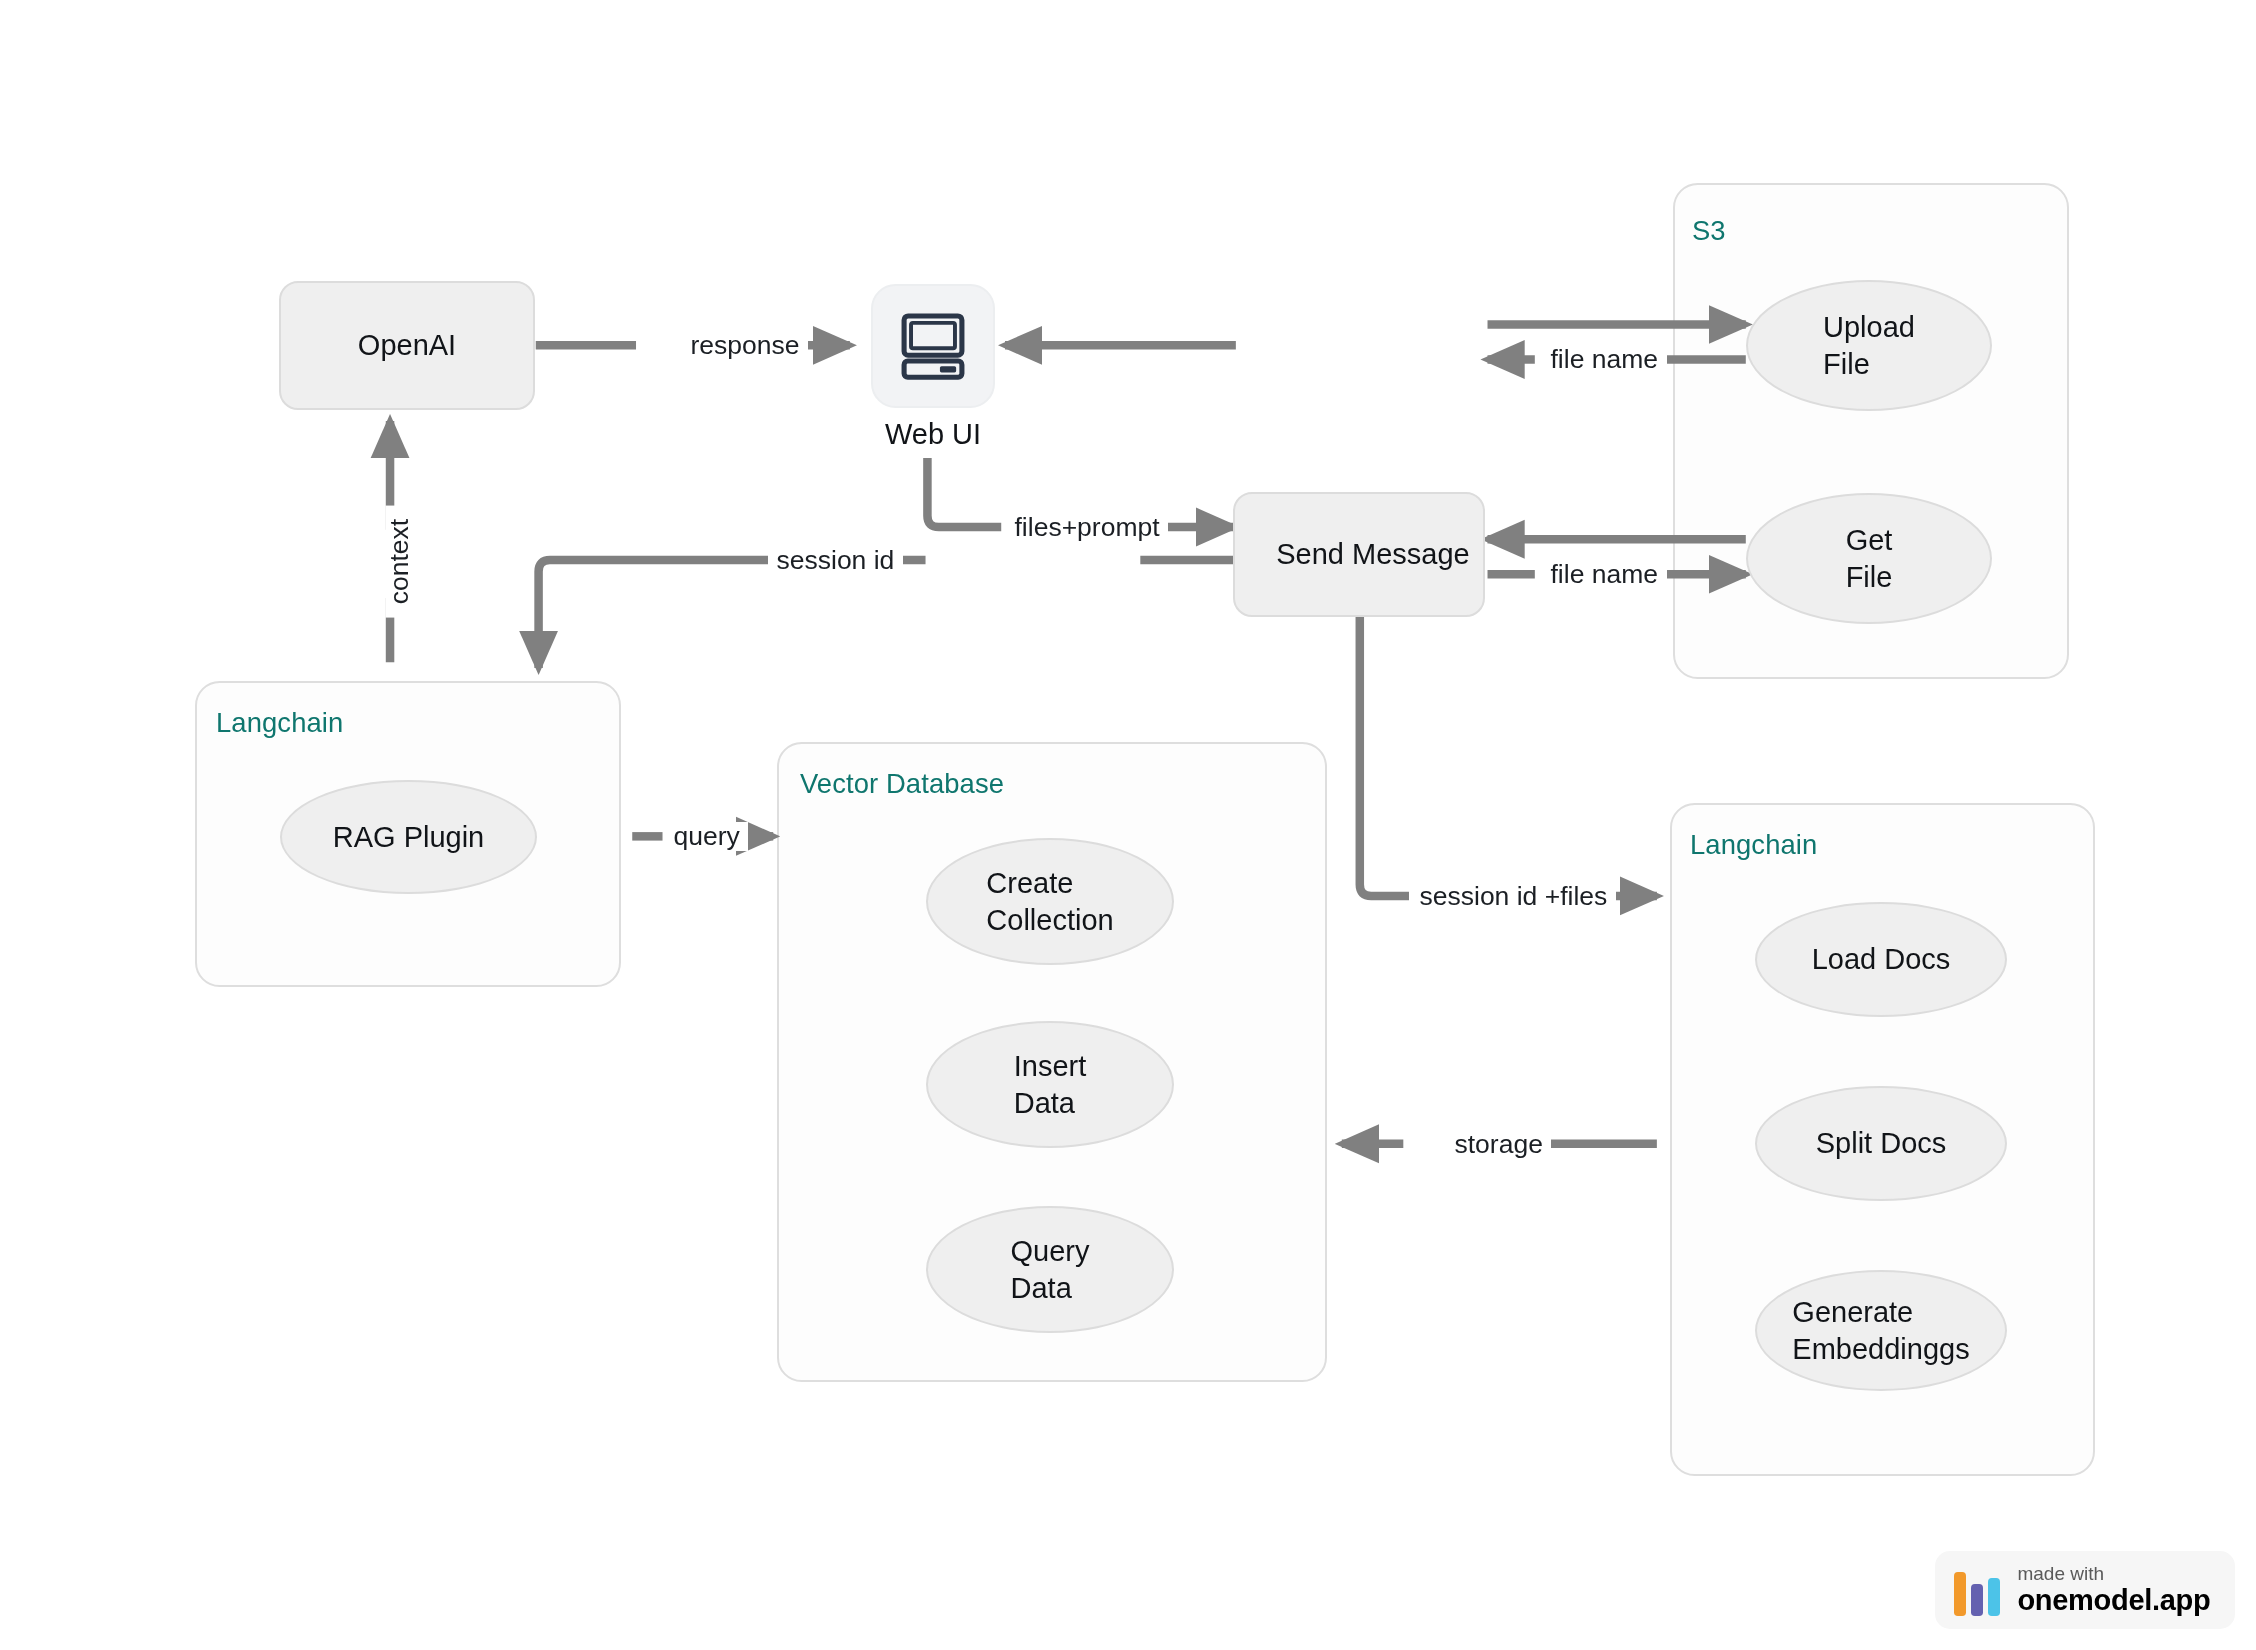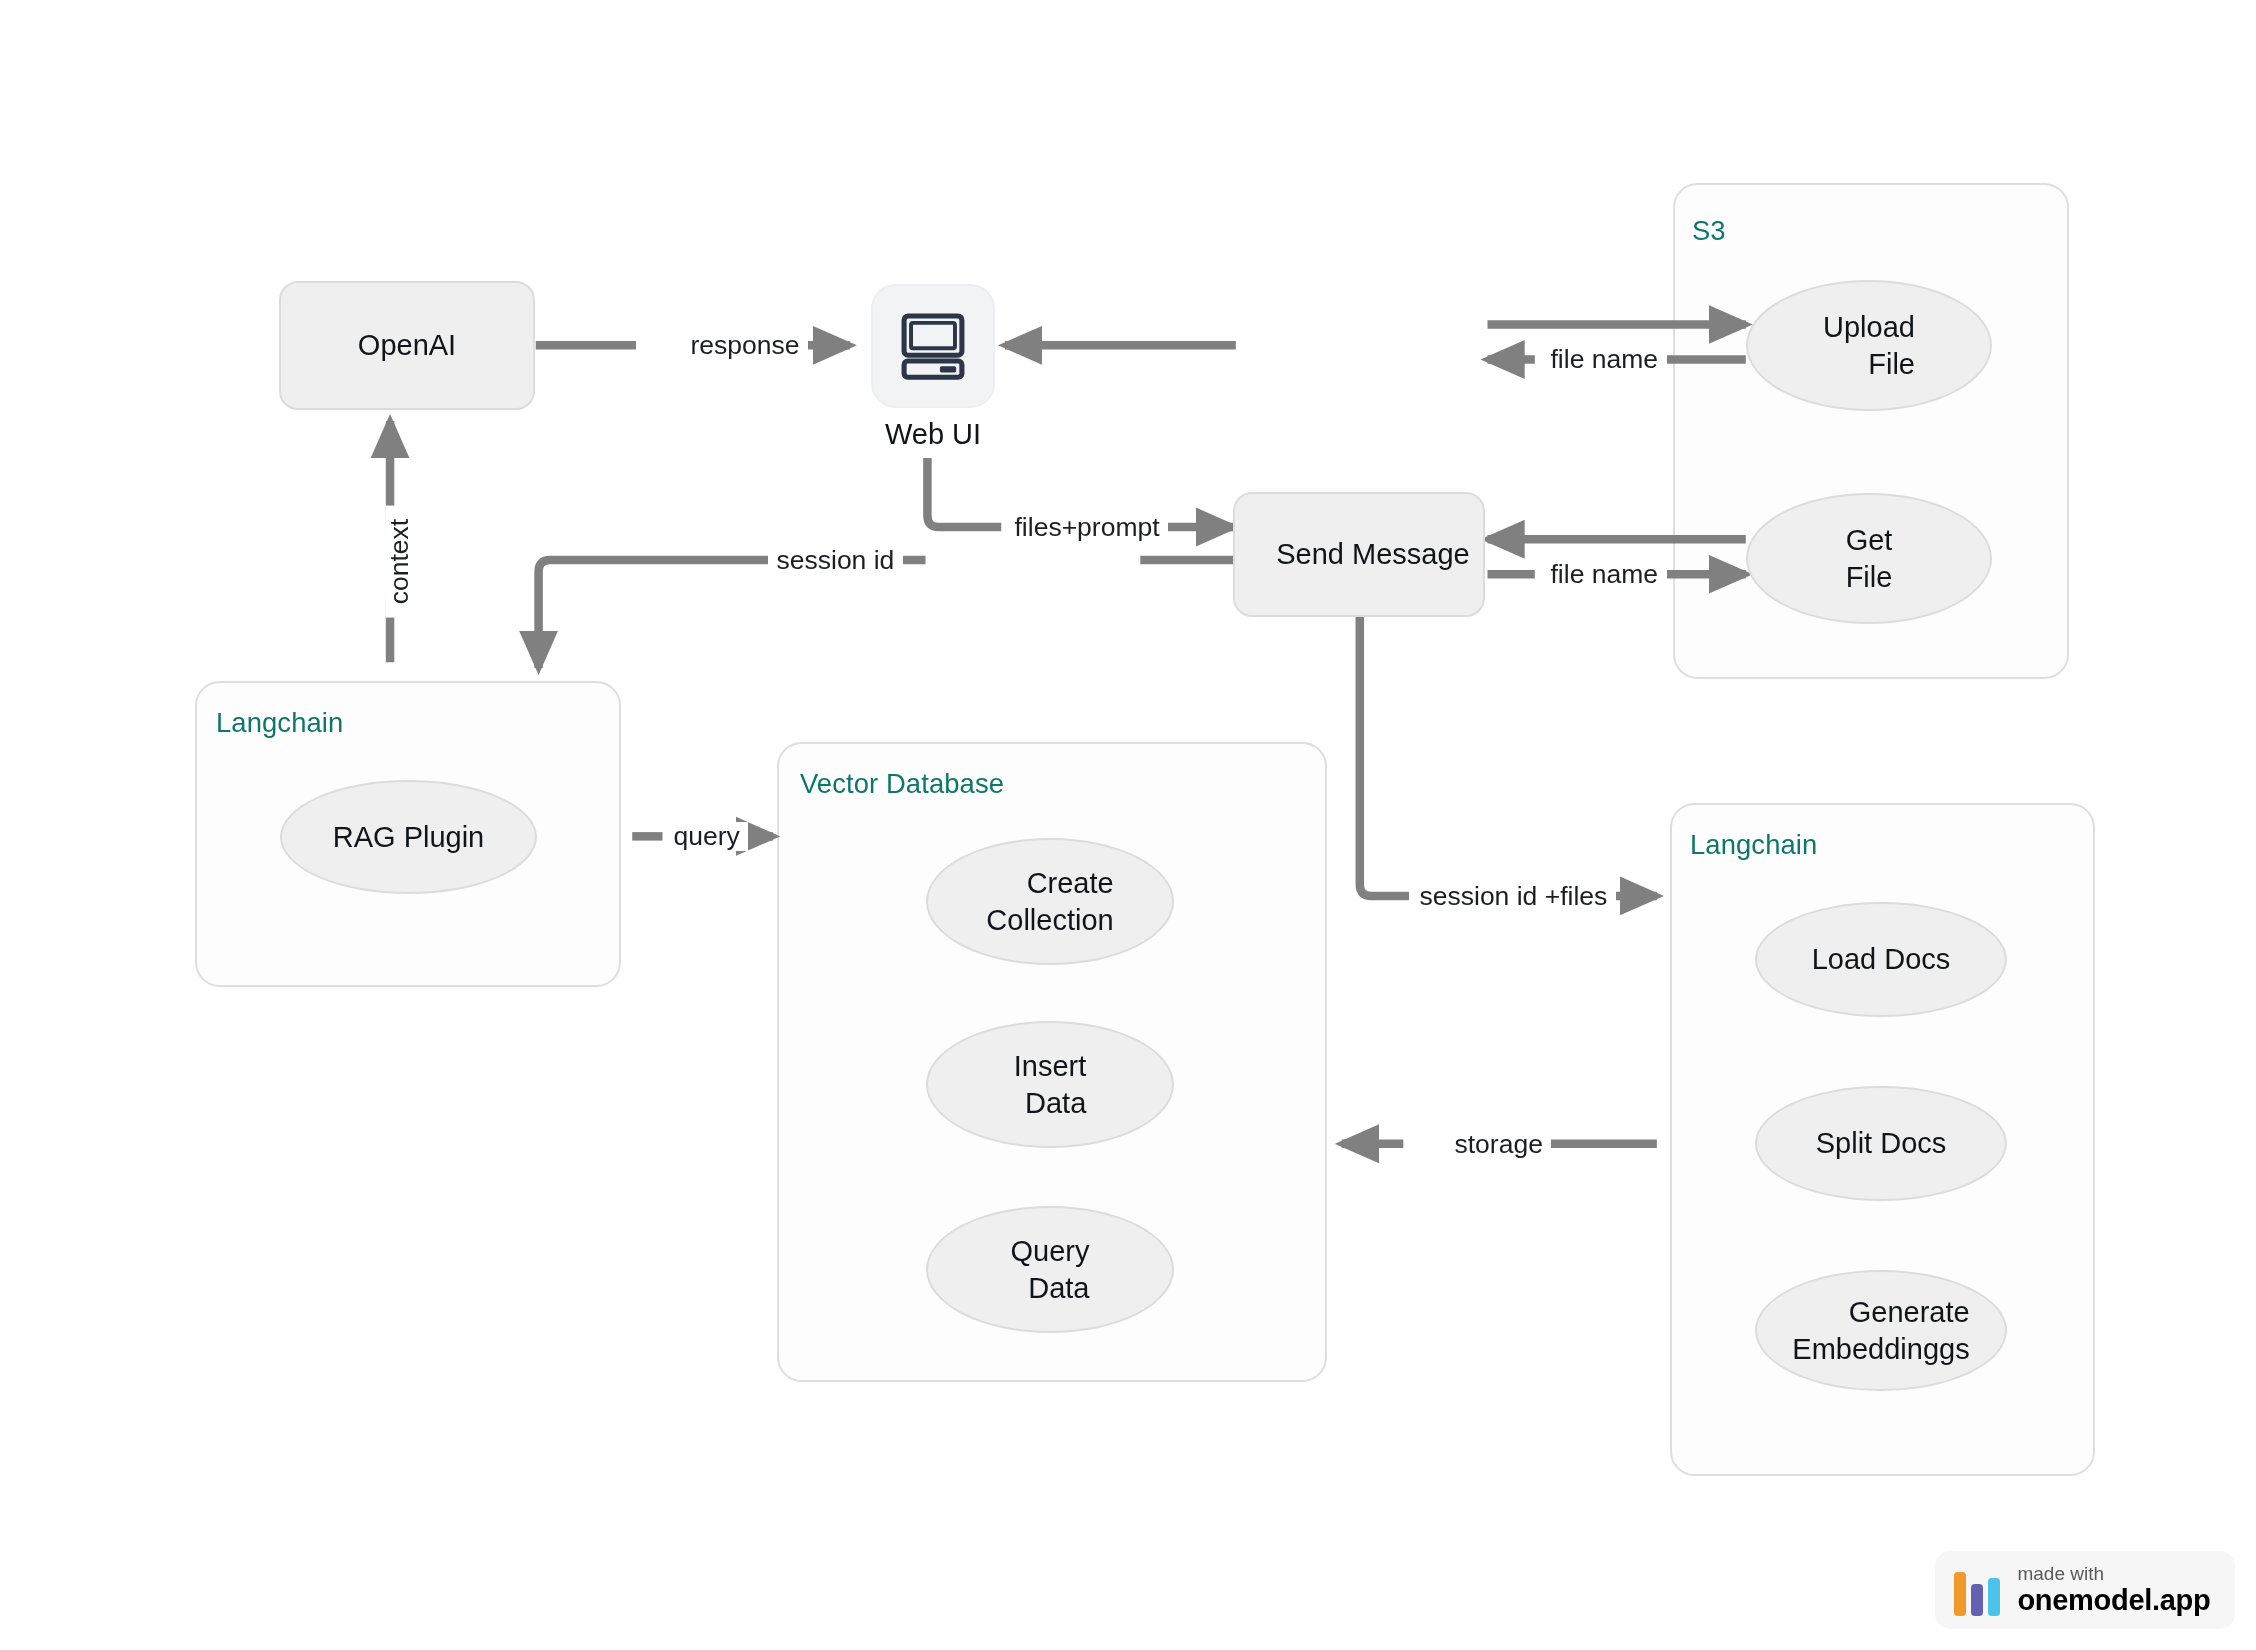--- a/index.html
+++ b/index.html
@@ -54,21 +54,21 @@
   
   .ellipse {
     position: absolute;
     background: #efefef;
     border: 2.8px solid #dcdcdc;
     border-radius: 50%;
     box-sizing: border-box;
     display: flex;
     align-items: center;
     justify-content: center;
-    text-align: right;
+    text-align: left;
     font-size: 29px;
     color: #111418;
     line-height: 1.26;
   }
 
   
   .icon-tile {
     position: absolute;
     background: #f2f3f5;
     border: 2.8px solid #eceef0;

